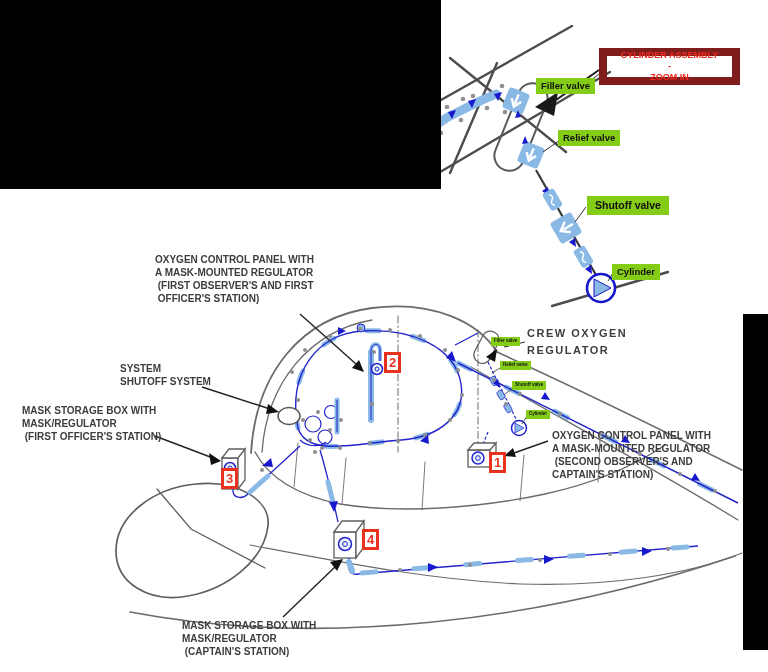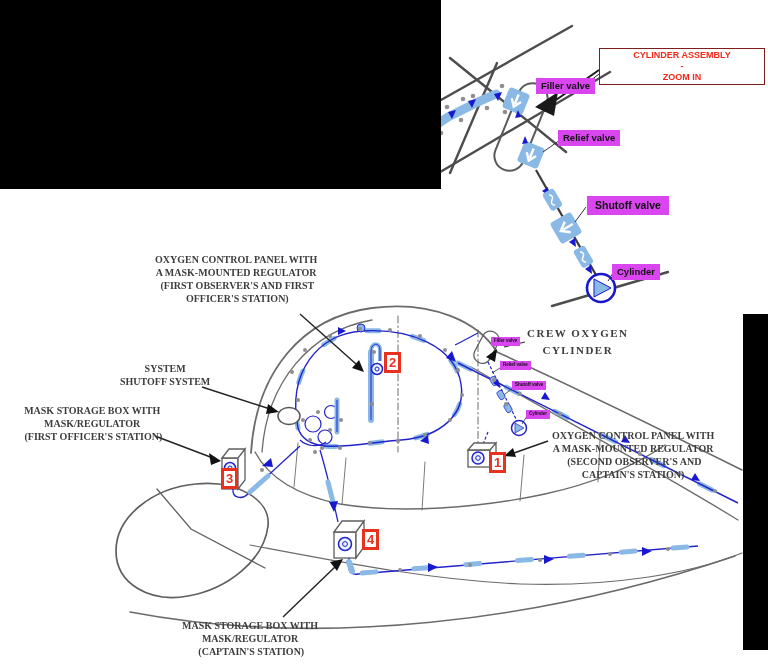--- a/index.html
+++ b/index.html
@@ -1,29 +1,29 @@
 <!DOCTYPE html>
 <html><head>
 <meta charset="utf-8">
 <style>
   * { margin:0; padding:0; box-sizing:border-box; }
   html,body { width:768px; height:672px; }
   body { position:relative; background:#fff; font-family:"Liberation Sans",sans-serif; overflow:hidden; }
   .stage { position:absolute; left:0; top:0; width:768px; height:672px; }
   svg.art { position:absolute; left:0; top:0; z-index:1; }
   .redact { position:absolute; background:#000; z-index:5; }
-  .caption { position:absolute; z-index:10; font-family:Liberation Serif, serif;
-             font-weight:bold; font-size:10px; line-height:13px; color:#3d3d3d; white-space:pre;text-align:center; }
+  .caption { position:absolute; z-index:10; font-family:Liberation Sans, sans-serif;
+             font-weight:bold; font-size:10px; line-height:13px; color:#3d3d3d; white-space:pre; }
   .caption.big { font-size:11px; line-height:17px; letter-spacing:1.5px; }
-  .ylabel { position:absolute; z-index:10; background:#d946ef; color:#111; font-weight:bold;
+  .ylabel { position:absolute; z-index:10; background:#84cc16; color:#111; font-weight:bold;
             font-size:9.5px; line-height:1; padding:3px 5px; white-space:nowrap; }
   .ylabel.lg { font-size:10.5px; padding:4px 8px; }
   .ylabel.mini { font-size:4.5px; padding:2px 3px; }
-  .redbox-title { position:absolute; z-index:10; left:599px; top:48px; width:166px; height:37px;
-            border:1px solid #7f1d1d; color:#f3281c; font-weight:bold; font-size:9px; line-height:11px;
+  .redbox-title { position:absolute; z-index:10; left:599px; top:48px; width:141px; height:37px;
+            border:8px solid #7f1d1d; color:#f3281c; font-weight:bold; font-size:9px; line-height:11px;
             text-align:center; white-space:pre; display:flex; align-items:center; justify-content:center; }
   .callout { position:absolute; z-index:10; border:3px solid #e8321e; background:#fff; color:#e8321e;
             font-weight:bold; font-size:13px; line-height:15px; min-width:16px; padding:0 2px; text-align:center; }
 </style>
 </head>
 <body>
 
 <div class="stage">
 
   <svg class="art" width="768" height="672" viewBox="0 0 768 672">
@@ -301,21 +301,21 @@
   <div class="caption" style="left:155px; top:253px;">OXYGEN CONTROL PANEL WITH
 A MASK-MOUNTED REGULATOR
  (FIRST OBSERVER'S AND FIRST
  OFFICER'S STATION)</div>
   <div class="caption" style="left:120px; top:362px;">SYSTEM
 SHUTOFF SYSTEM</div>
   <div class="caption" style="left:22px; top:404px;">MASK STORAGE BOX WITH
 MASK/REGULATOR
  (FIRST OFFICER'S STATION)</div>
   <div class="caption big" style="left:527px; top:325px;">CREW OXYGEN
-CYLINDER</div>
+REGULATOR</div>
   <div class="caption" style="left:552px; top:429px;">OXYGEN CONTROL PANEL WITH
 A MASK-MOUNTED REGULATOR
  (SECOND OBSERVER'S AND
 CAPTAIN'S STATION)</div>
   <div class="caption" style="left:182px; top:619px;">MASK STORAGE BOX WITH
 MASK/REGULATOR
  (CAPTAIN'S STATION)</div>
 
   <div class="callout" style="left:489px; top:452px;">1</div>
   <div class="callout" style="left:384px; top:352px;">2</div>

